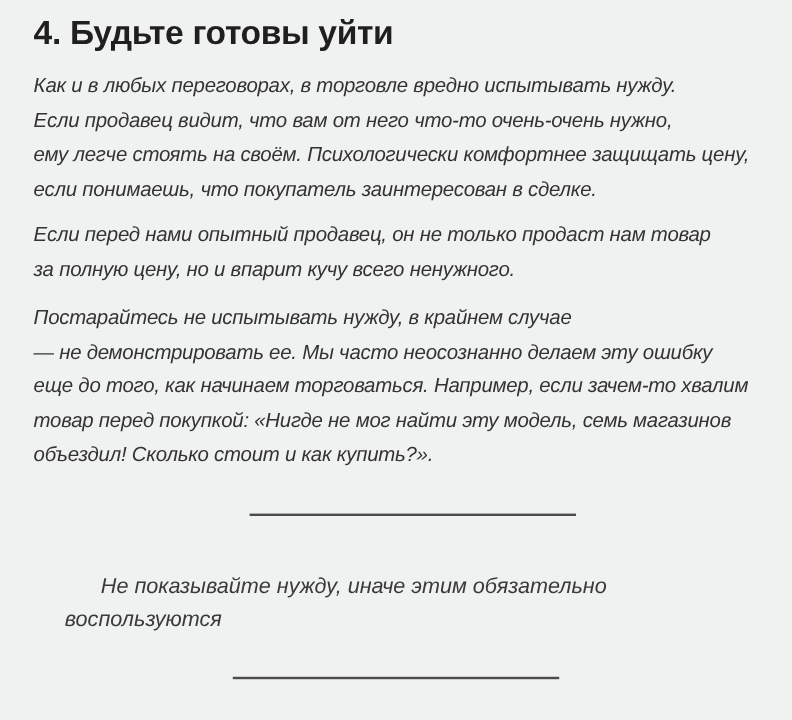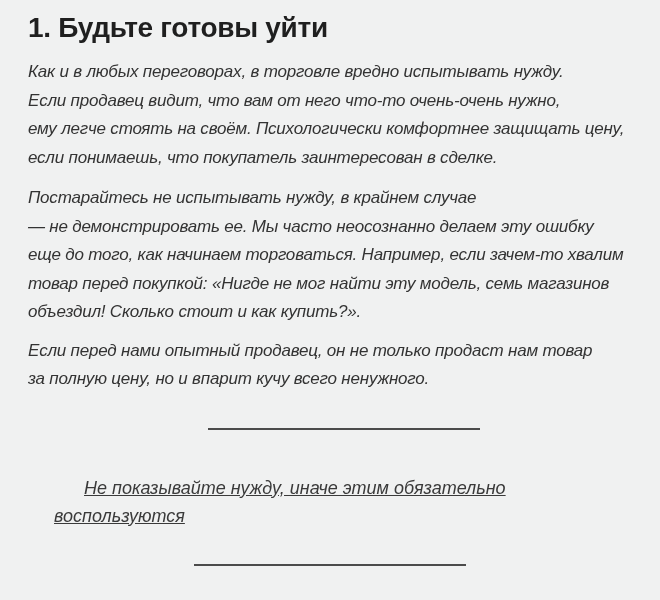--- a/index.html
+++ b/index.html
@@ -56,43 +56,42 @@
   }
   .quote {
     margin: 44px 0 0 0;
     padding-left: 26px;
     font-style: italic;
     font-size: 18px;
     line-height: 28px;
     color: #3a3a3a;
     white-space: pre-line;
     text-indent: 30px;
-    text-decoration: underline;
   }
 </style>
 </head>
 <body>
 
 <div class="page">
 
-  <h1 class="heading">1. Будьте готовы уйти</h1>
+  <h1 class="heading">4. Будьте готовы уйти</h1>
 
   <p class="para para-1">Как и в любых переговорах, в торговле вредно испытывать нужду.
 Если продавец видит, что вам от него что-то очень-очень нужно,
 ему легче стоять на своём. Психологически комфортнее защищать цену,
 если понимаешь, что покупатель заинтересован в сделке.</p>
 
+  <p class="para para-3">Если перед нами опытный продавец, он не только продаст нам товар
+за полную цену, но и впарит кучу всего ненужного.</p>
+
   <p class="para para-2">Постарайтесь не испытывать нужду, в крайнем случае
 — не демонстрировать ее. Мы часто неосознанно делаем эту ошибку
 еще до того, как начинаем торговаться. Например, если зачем-то хвалим
 товар перед покупкой: «Нигде не мог найти эту модель, семь магазинов
 объездил! Сколько стоит и как купить?».</p>
-
-  <p class="para para-3">Если перед нами опытный продавец, он не только продаст нам товар
-за полную цену, но и впарит кучу всего ненужного.</p>
 
   <hr class="divider divider-1">
 
   <p class="quote">Не показывайте нужду, иначе этим обязательно
 воспользуются</p>
 
   <hr class="divider divider-2">
 
 </div>
 

